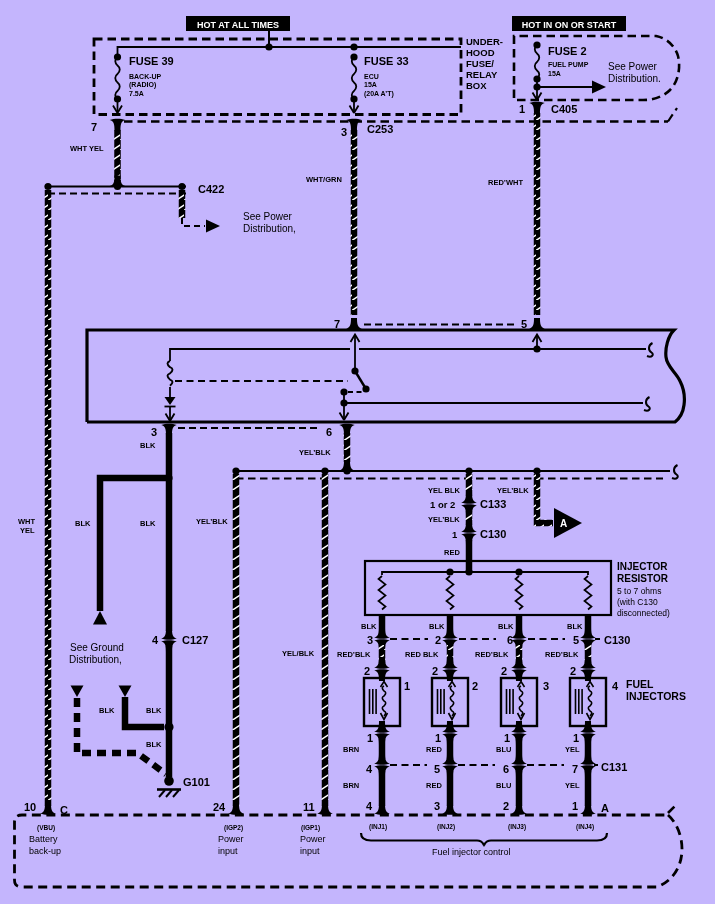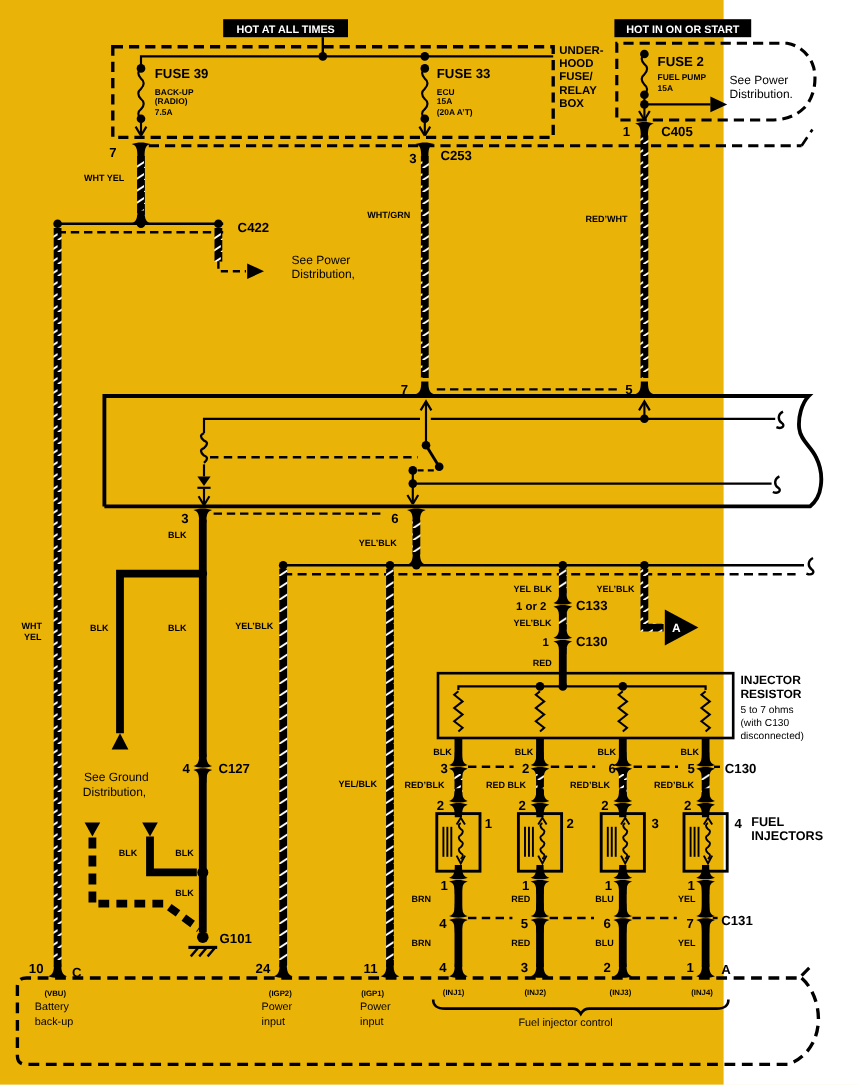--- a/index.html
+++ b/index.html
@@ -1,16 +1,16 @@
 <!DOCTYPE html>
 <html><head>
 <meta charset="utf-8">
 <style>
 html,body{margin:0;padding:0;background:#fff}
-#c{position:relative;width:603px;height:904px;background:#eab308;font-family:"Liberation Sans",sans-serif}
+#c{position:relative;width:715px;height:904px;background:#c4b5fd;font-family:"Liberation Sans",sans-serif}
 text{font-family:"Liberation Sans",sans-serif}
 </style>
 </head>
 <body>
 <div id="c">
 <svg width="715" height="904" viewBox="0 0 715 904">
 <defs>
 <pattern id="hp" width="8" height="10" patternUnits="userSpaceOnUse">
 <rect width="8" height="10" fill="#000"></rect>
 <line x1="-1" y1="11" x2="9" y2="4.5" stroke="#fff" stroke-width="1.5"></line>

